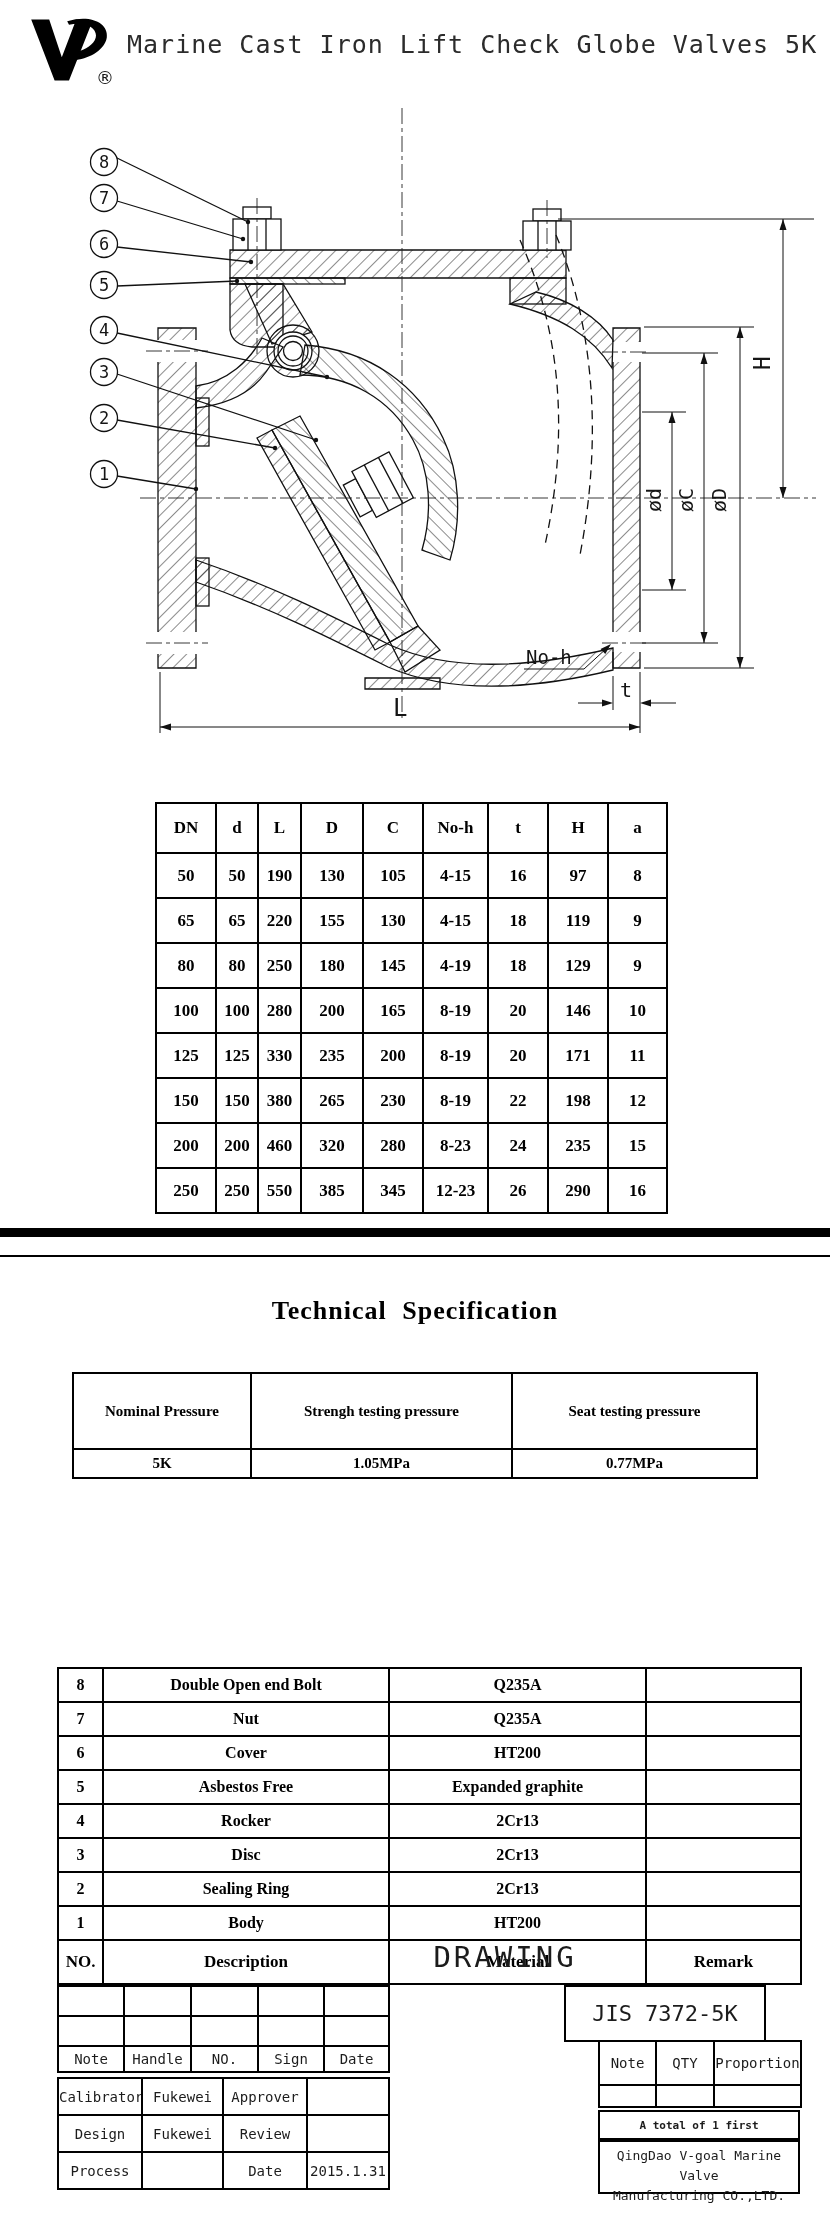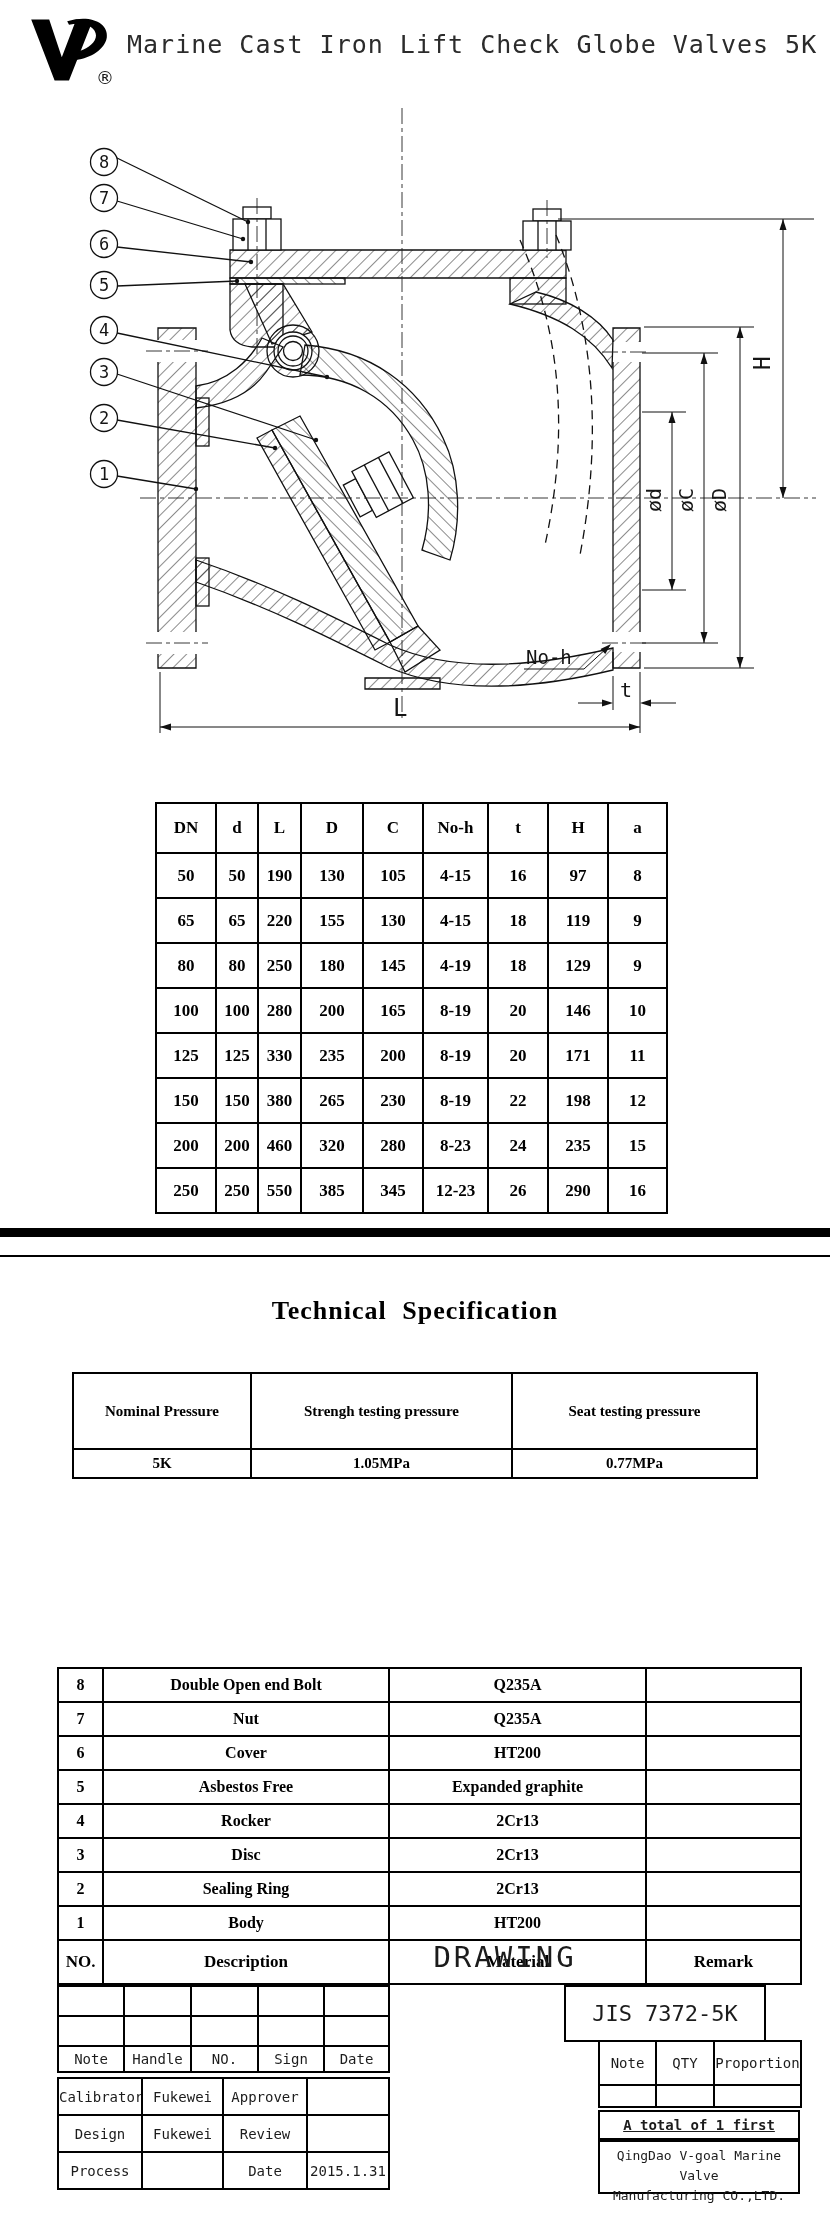--- a/index.html
+++ b/index.html
@@ -30,21 +30,21 @@
   #tb-left1{left:57px;top:1985px;width:331px;}
   #tb-left1 tr{height:30px;}
   #tb-left1 tr.lbl{height:26px;}
   #tb-left2{left:57px;top:2077px;width:331px;}
   #tb-left2 tr{height:37px;}
   .box{border:2px solid #000;display:flex;align-items:center;justify-content:center;text-align:center;}
   #jis-box{left:564px;top:1985px;width:198px;height:53px;font-size:22px;}
   #nqp-table{left:598px;top:2040px;width:202px;}
   #nqp-table tr.h{height:44px;}
   #nqp-table tr.e{height:22px;}
-  #total-box{left:598px;top:2110px;width:198px;height:26px;font-weight:bold;font-size:14px;text-decoration:underline;}
+  #total-box{left:598px;top:2110px;width:198px;height:26px;font-weight:bold;font-size:11px;}
   #company-box{left:598px;top:2140px;width:198px;height:46px;font-size:13px;line-height:1.55;display:block;padding-top:4px;}
   #drawing-label{left:415px;top:1940px;width:180px;text-align:center;font-size:29px;letter-spacing:3px;}
   svg text{fill:#151515;}
 </style>
 </head>
 <body>
 
 <div id="page">
 
   <svg class="abs" style="left:24px;top:8px" width="90" height="84" viewBox="0 0 100 92">

